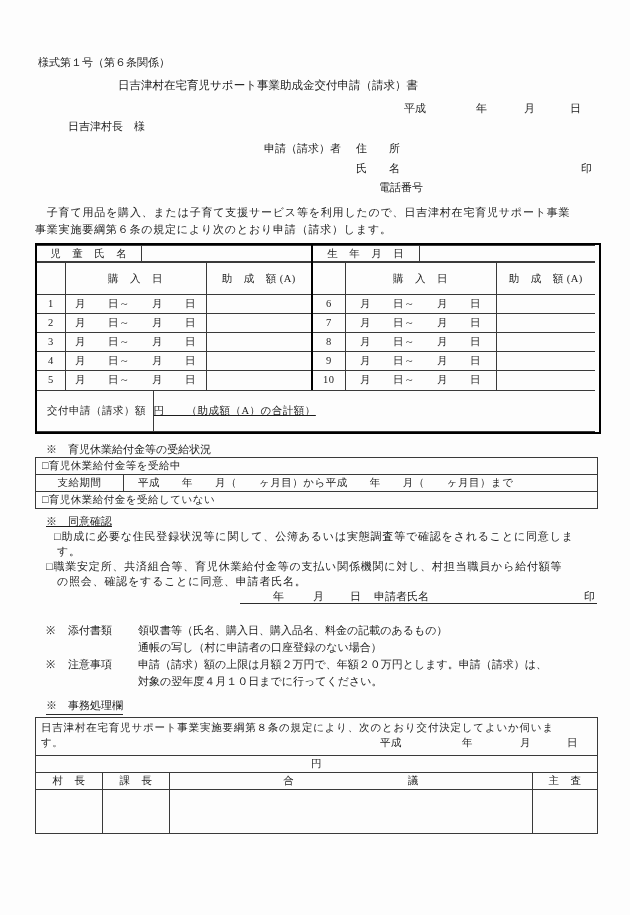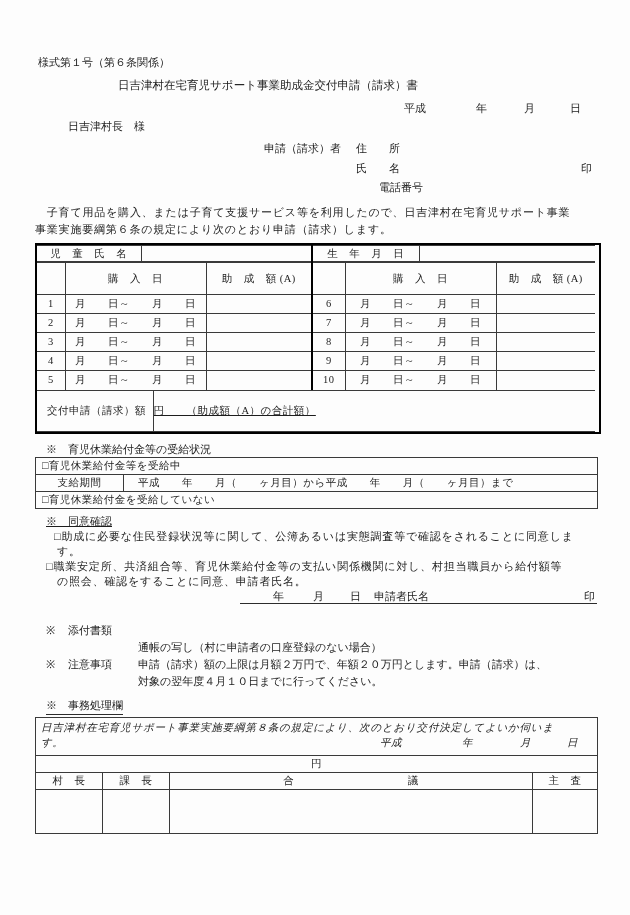--- a/index.html
+++ b/index.html
@@ -32,21 +32,21 @@
   .t1 td:first-child,.t2 td:first-child,.t3 td:first-child{border-left:0;}
   .t1 td:last-child,.t2 td:last-child,.t3 td:last-child{border-right:0;}
   .thL{border-left:2px solid #000 !important;}
   .t1 tr{height:16px;}
   
   table.bt,table.ot{width:562px;}
   .bt tr{height:17px;}
   .ot .r1{height:38px;}
   .ot .rm{height:17px;}
   .ot .r5{height:44px;}
-  .rel{position:relative;width:100%;height:100%;font-style:italic;}
+  .rel{position:relative;width:100%;height:100%;}
   .rel span{position:absolute;top:0;}
   .sig{border-bottom:1px solid #2c2c2c;height:14px;}
   .sig span{position:absolute;top:0;}
   .office-label{border-bottom:1px solid #2c2c2c;padding-bottom:2px;}
   .council{display:flex;justify-content:space-evenly;align-items:center;}
   .two-line div{line-height:15px;}
 </style>
 </head>
 <body>
 
@@ -195,20 +195,21 @@
   <div class="abs sig" style="left:240px;top:589px;width:357px;">
     <span style="left:33px;">年</span>
     <span style="left:73px;">月</span>
     <span style="left:110px;">日</span>
     <span style="left:134px;">申請者氏名</span>
     <span style="left:344px;">印</span>
   </div>
 
   <span class="abs" style="left:46px;top:623px;">※</span>
   <span class="abs" style="left:68px;top:623px;">添付書類</span>
+  <span class="abs" style="left:138px;top:623px;">領収書等（氏名、購入日、購入品名、料金の記載のあるもの）</span>
   <span class="abs" style="left:138px;top:640px;">通帳の写し（村に申請者の口座登録のない場合）</span>
 
   <span class="abs" style="left:46px;top:657px;">※</span>
   <span class="abs" style="left:68px;top:657px;">注意事項</span>
   <span class="abs" style="left:138px;top:657px;">申請（請求）額の上限は月額２万円で、年額２０万円とします。申請（請求）は、</span>
   <span class="abs" style="left:138px;top:674px;">対象の翌年度４月１０日までに行ってください。</span>
 
   <div class="abs office-label" style="left:46px;top:698px;">※　事務処理欄</div>
 
   <table class="abs t ot" style="left:35px;top:717px;">

